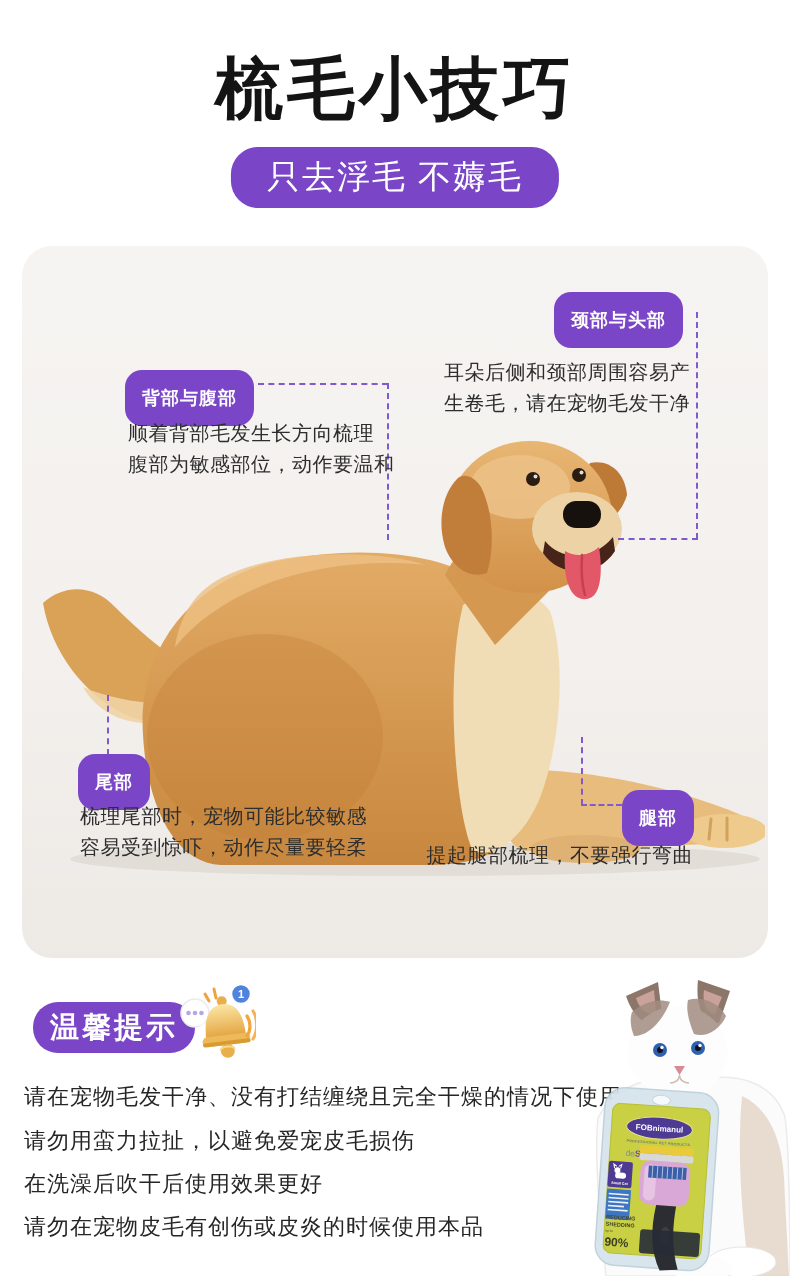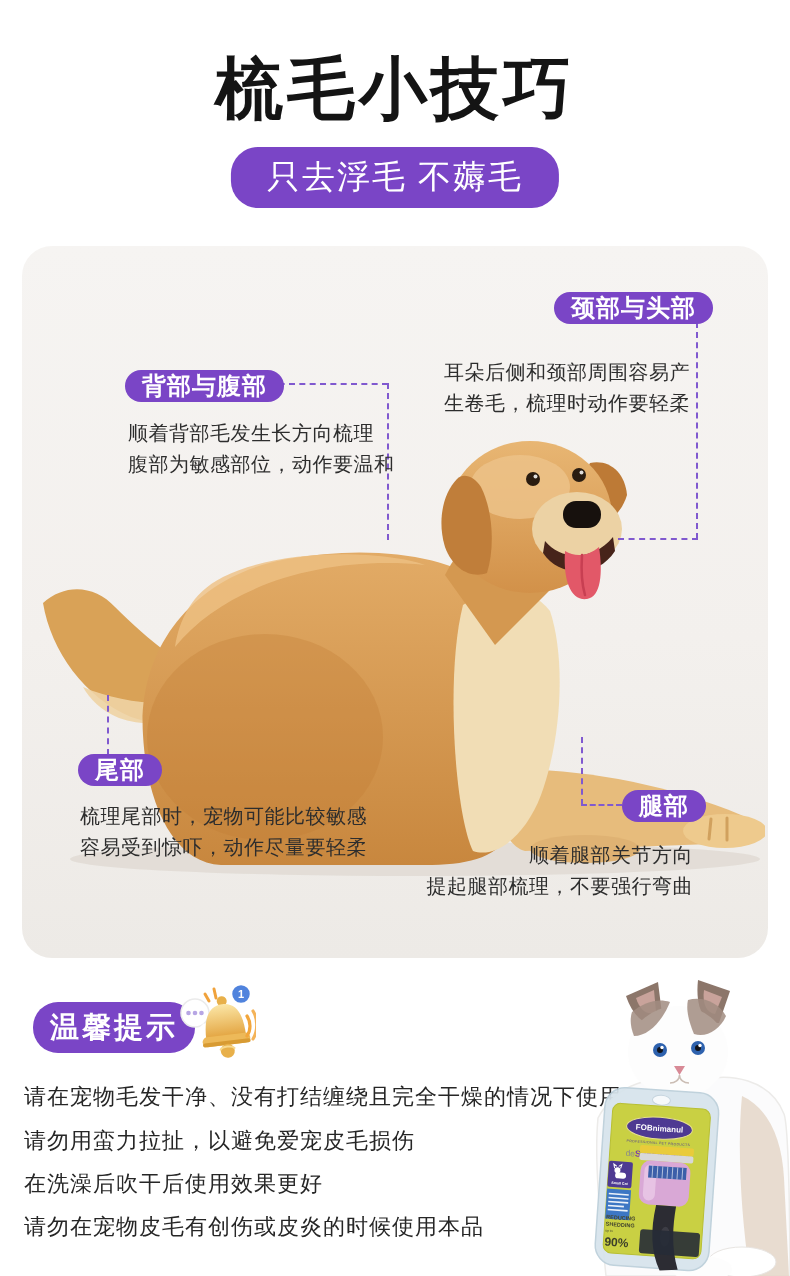--- a/index.html
+++ b/index.html
@@ -23,22 +23,22 @@
   }
   
   .photo-card{
     left:22px;top:246px;width:746px;height:712px;border-radius:30px;
     background:linear-gradient(180deg,#f6f4f2 0%,#f3f0ed 55%,#edeae6 100%);
   }
   
   .pill{
     display:inline-flex;align-items:center;justify-content:center;
     background:var(--accent);color:#fff;font-weight:700;
-    font-size:24px;letter-spacing:1px;height:32px;
-    padding:0 17px;border-radius:17px;white-space:nowrap;
+    font-size:18px;letter-spacing:1px;height:32px;
+    padding:12px 17px;border-radius:17px;white-space:nowrap;
   }
   .ann-text{
     font-size:20px;color:#2d2d2d;line-height:31px;letter-spacing:.5px;white-space:nowrap;
   }
   .ta-r{text-align:right;}
   
   .dash-h{border-top:2px dashed #8059cf;height:0;}
   .dash-v{border-left:2px dashed #8059cf;width:0;}
   
   .tips-title-pill{
@@ -113,32 +113,31 @@
 
 <div class="abs pill" style="left:125px;top:370px;">背部与腹部</div>
 <div class="abs ann-text" style="left:128px;top:418px;">
   <div>顺着背部毛发生长方向梳理</div>
   <div>腹部为敏感部位，动作要温和</div>
 </div>
 
 <div class="abs pill" style="left:554px;top:292px;">颈部与头部</div>
 <div class="abs ann-text ta-r" style="right:100px;top:339px;margin-top:18px;">
   <div>耳朵后侧和颈部周围容易产</div>
-  <div>生卷毛，梳理时动作要轻柔</div>
+  <div>生卷毛，请在宠物毛发干净</div>
 </div>
 
 <div class="abs pill" style="left:78px;top:754px;">尾部</div>
 <div class="abs ann-text" style="left:80px;top:801px;">
   <div>梳理尾部时，宠物可能比较敏感</div>
   <div>容易受到惊吓，动作尽量要轻柔</div>
 </div>
 
 <div class="abs pill" style="left:622px;top:790px;">腿部</div>
 <div class="abs ann-text ta-r" style="right:97px;top:840px;">
-  <div>顺着腿部关节方向</div>
   <div>提起腿部梳理，不要强行弯曲</div>
 </div>
 
 <div class="abs tips-title-pill">
   <span>温馨提示</span>
 </div>
 
 <svg class="abs" style="left:178px;top:980px;" width="78" height="82" viewBox="0 0 78 82" aria-hidden="true">
   <defs>
     <linearGradient id="bellG" x1="0" y1="0" x2="0" y2="1">

